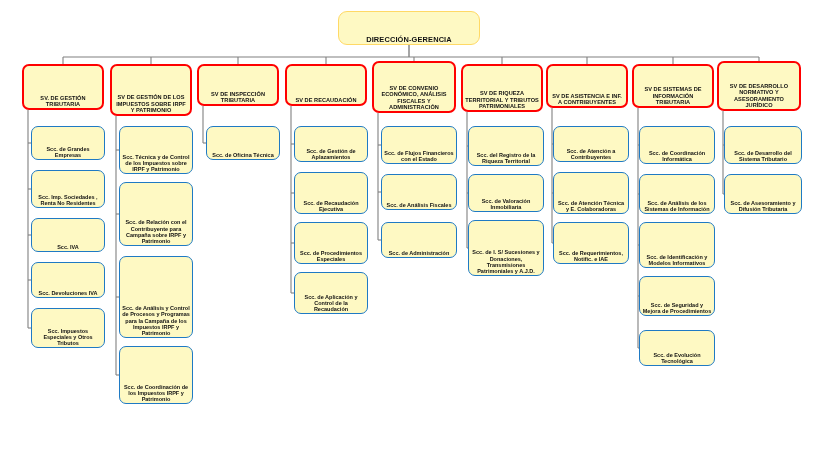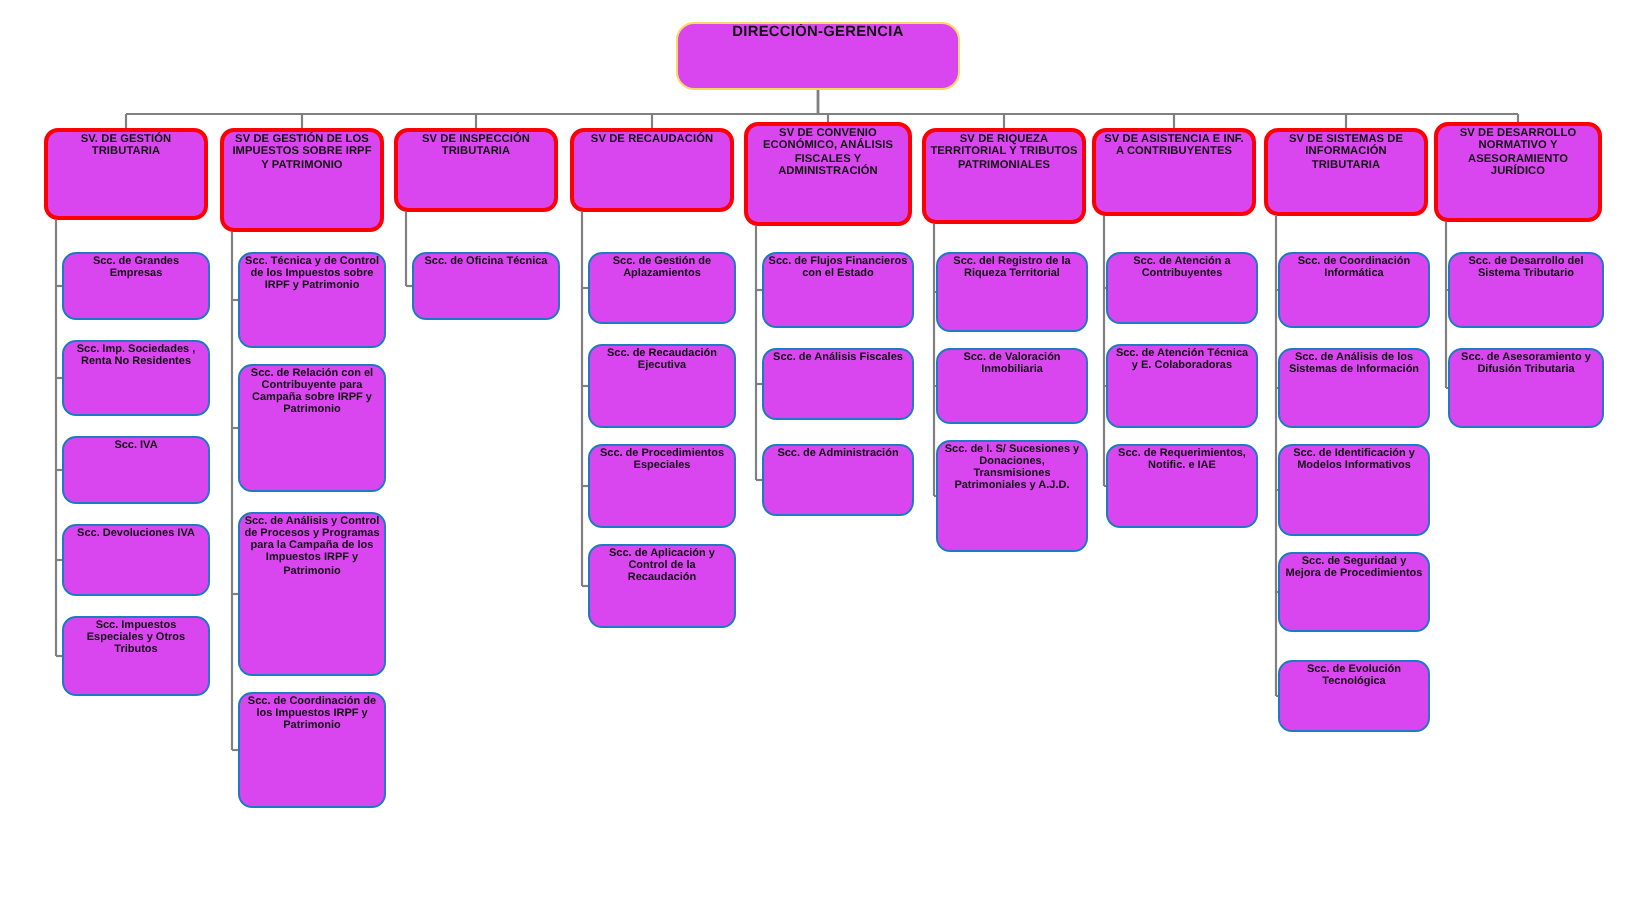--- a/index.html
+++ b/index.html
@@ -26,24 +26,24 @@
     left: 0;
     top: 0;
     width: 816px;
     height: 459px;
     pointer-events: none;
   }
   .node {
     position: absolute;
     box-sizing: border-box;
     display: flex;
-    align-items: flex-start;
+    align-items: flex-end;
     justify-content: center;
     text-align: center;
-    background: #d946ef;
+    background: #fef9c3;
     border-radius: 7px;
     line-height: 1.12;
     overflow: hidden;
     z-index: 2;
   }
   .node-root {
     border: 1.6px solid #ffd966;
     border-radius: 9px;
     font-size: 7.4px;
     font-weight: 700;

